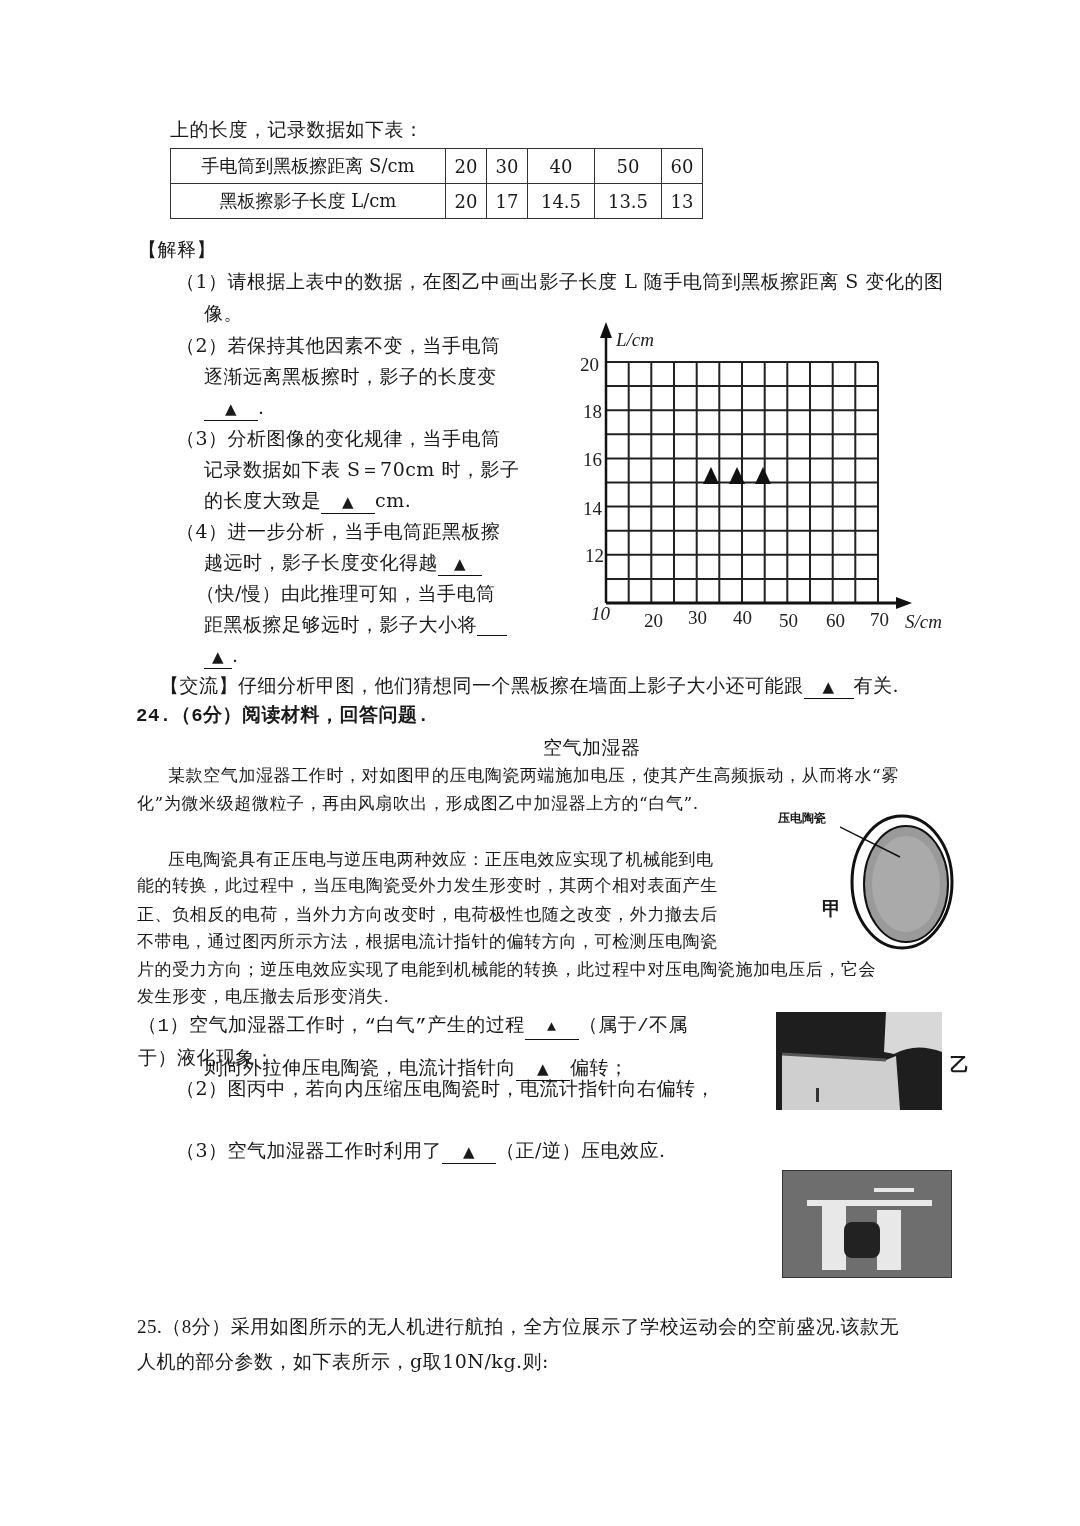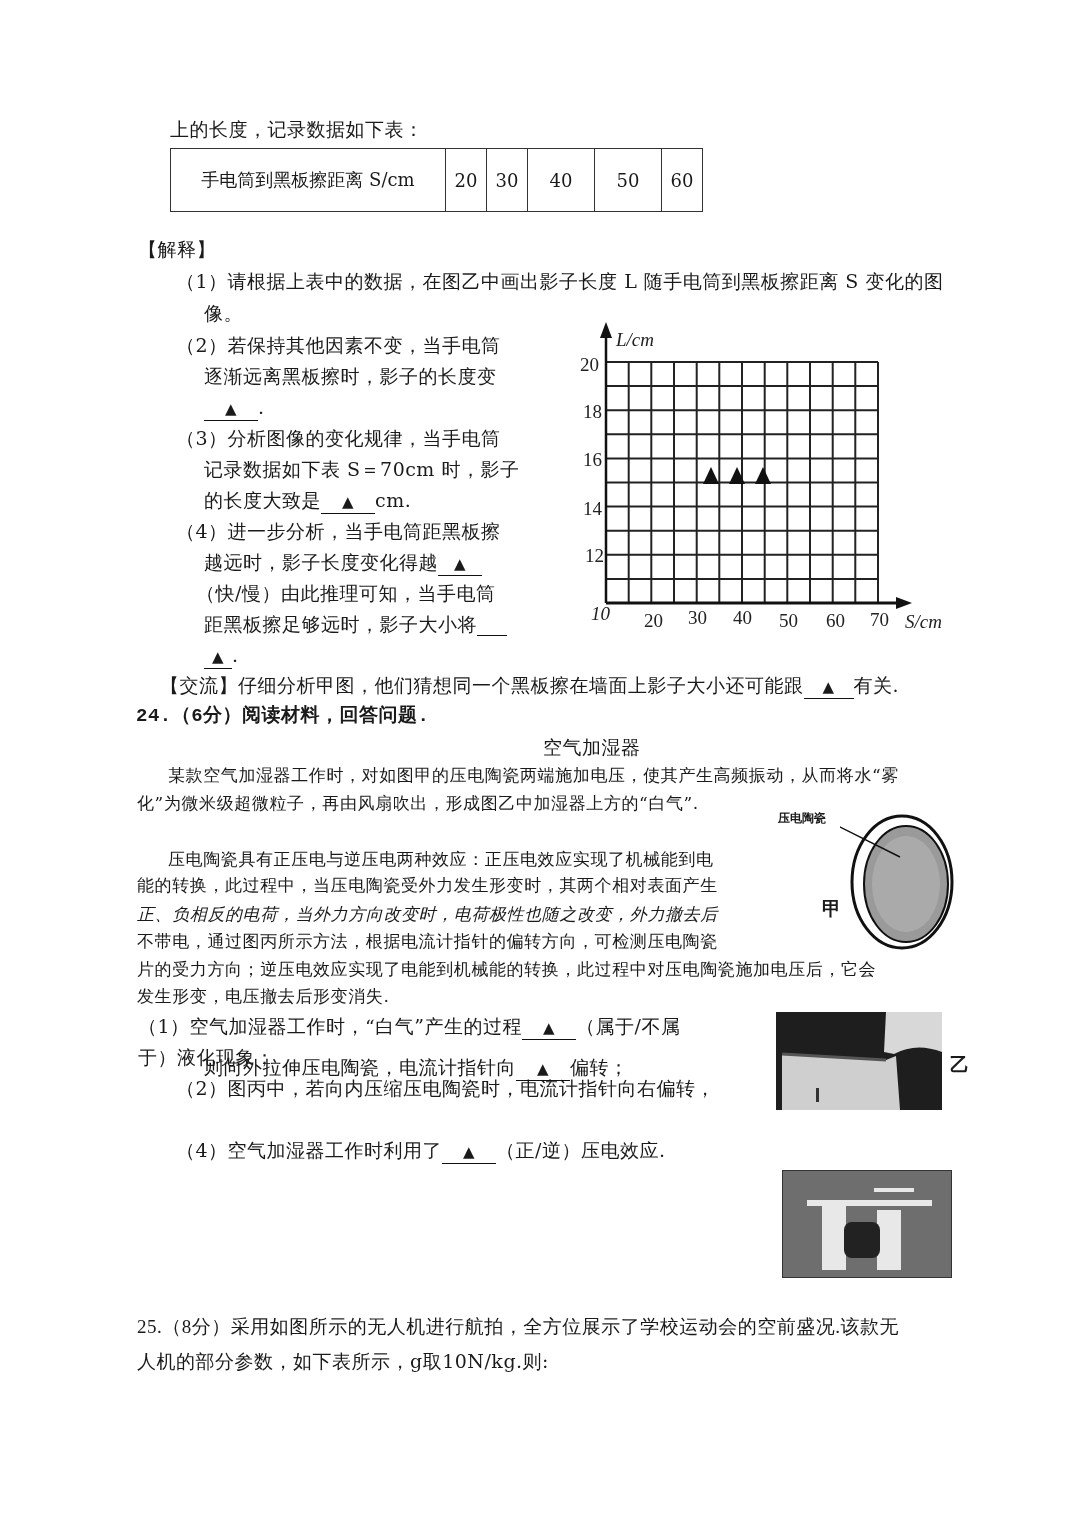--- a/index.html
+++ b/index.html
@@ -7,39 +7,47 @@
     width: 1080px; height: 1526px; position: relative; background: #ffffff;
     font-family: "DejaVu Serif", "Liberation Serif", serif; color: #1a1a1a;
     overflow: hidden;
   }
   .abs { position: absolute; white-space: nowrap; }
   .t { font-size: 19px; line-height: 22px; letter-spacing: 0.5px; }
   .t2 { font-size: 17px; line-height: 22px; letter-spacing: 0.6px; }
   .blank { display: inline-block; border-bottom: 1.5px solid #111; min-width: 54px; text-align: center; }
   .tri { font-size: 15px; }
   table.data { position: absolute; left: 170px; top: 148px; border-collapse: collapse; font-size: 18px; }
-  table.data td { border: 1.5px solid #333; height: 30px; padding: 16px 6px; text-align: center; }
+  table.data td { border: 1.5px solid #333; height: 30px; padding: 2px 6px; text-align: center; }
   table.data td.head { width: 262px; }
   .bold { font-weight: bold; }
   .fig { position: absolute; }
   .caption { font-family: "DejaVu Sans", sans-serif; font-weight: bold; font-size: 19px; }
 </style>
 </head>
 <body>
 
 <div class="abs t" style="left:170px; top:118px;">上的长度，记录数据如下表：</div>
 <table class="data">
   <tbody>
       <tr>
     <td class="head">手电筒到黑板擦距离 S/cm</td>
     <td style="width:28px">20</td>
     <td style="width:28px">30</td>
     <td style="width:54px">40</td>
     <td style="width:54px">50</td>
     <td style="width:28px">60</td>
+  </tr>
+  <tr>
+    <td class="head">黑板擦影子长度 L/cm</td>
+    <td>20</td>
+    <td>17</td>
+    <td>14.5</td>
+    <td>13.5</td>
+    <td>13</td>
   </tr>
 </tbody>
   </table>
 
 <div class="abs t" style="left:138px; top:238px;">【解释】</div>
 <div class="abs t" style="left:176px; top:270px;">（1）请根据上表中的数据，在图乙中画出影子长度 L 随手电筒到黑板擦距离 S 变化的图</div>
 <div class="abs t" style="left:204px; top:302px;">像。</div>
 
 <div class="abs t" style="left:176px; top:334px;">（2）若保持其他因素不变，当手电筒</div>
 <div class="abs t" style="left:204px; top:365px;">逐渐远离黑板擦时，影子的长度变</div>
@@ -125,44 +133,44 @@
   <span>【交流】仔细分析甲图，他们猜想同一个黑板擦在墙面上影子大小还可能跟</span><span class="blank" style="min-width:50px"><span class="tri">▲</span></span><span>有关.</span>
 </div>
 
 <div class="abs t bold" style="left:136px; top:705px;font-family:Liberation Mono, monospace;">24.（6分）阅读材料，回答问题.</div>
 <div class="abs t" style="left:543px; top:736px;">空气加湿器</div>
 <div class="abs t2" style="left:168px; top:764px;">某款空气加湿器工作时，对如图甲的压电陶瓷两端施加电压，使其产生高频振动，从而将水“雾</div>
 <div class="abs t2" style="left:137px; top:792px;">化”为微米级超微粒子，再由风扇吹出，形成图乙中加湿器上方的“白气”.</div>
 
 <div class="abs t2" style="left:168px; top:848px;">压电陶瓷具有正压电与逆压电两种效应：正压电效应实现了机械能到电</div>
 <div class="abs t2" style="left:137px; top:876px;font-family:Liberation Mono, monospace;">能的转换，此过程中，当压电陶瓷受外力发生形变时，其两个相对表面产生</div>
-<div class="abs t2" style="left:137px; top:903px;font-style:italic;">正、负相反的电荷，当外力方向改变时，电荷极性也随之改变，外力撤去后</div>
+<div class="abs t2" style="left:137px; top:903px;">正、负相反的电荷，当外力方向改变时，电荷极性也随之改变，外力撤去后</div>
 <div class="abs t2" style="left:137px; top:930px;">不带电，通过图丙所示方法，根据电流计指针的偏转方向，可检测压电陶瓷</div>
 <div class="abs t2" style="left:137px; top:958px;">片的受力方向；逆压电效应实现了电能到机械能的转换，此过程中对压电陶瓷施加电压后，它会</div>
 <div class="abs t2" style="left:137px; top:985px;">发生形变，电压撤去后形变消失.</div>
 
 <div class="abs caption" style="left:778px; top:810px; font-size:12px;">压电陶瓷</div>
 <svg class="fig" style="left:840px; top:812px;" width="120" height="140">
   <ellipse cx="62" cy="70" rx="50" ry="66" fill="#fff" stroke="#111" stroke-width="3"></ellipse>
   <ellipse cx="66" cy="72" rx="42" ry="58" fill="#9a9a9a" stroke="#111" stroke-width="2"></ellipse>
   <ellipse cx="66" cy="72" rx="34" ry="48" fill="#b5b5b5" opacity="0.6"></ellipse>
   <line x1="-10" y1="10" x2="60" y2="45" stroke="#111" stroke-width="1.5"></line>
 </svg>
 <div class="abs caption" style="left:822px; top:896px;">甲</div>
 
-<div class="abs t" style="left:138px; top:1015px;">
+<div class="abs t" style="left:138px; top:1015px;font-family:Liberation Mono, monospace;">
   <span>（1）空气加湿器工作时，“白气”产生的过程</span><span class="blank" style="min-width:54px"><span class="tri">▲</span></span><span>（属于/不属</span>
 </div>
 <div class="abs t" style="left:138px; top:1046px;">于）液化现象；</div>
 <div class="abs t" style="left:176px; top:1077px;">（2）图丙中，若向内压缩压电陶瓷时，电流计指针向右偏转，</div>
 <div class="abs t" style="left:204px; top:1056px;">
   <span>则向外拉伸压电陶瓷，电流计指针向</span><span class="blank" style="min-width:54px"><span class="tri">▲</span></span><span>偏转；</span>
 </div>
 <div class="abs t" style="left:176px; top:1139px;">
-  <span>（4）空气加湿器工作时利用了</span><span class="blank" style="min-width:54px"><span class="tri">▲</span></span><span>（正/逆）压电效应.</span>
+  <span>（3）空气加湿器工作时利用了</span><span class="blank" style="min-width:54px"><span class="tri">▲</span></span><span>（正/逆）压电效应.</span>
 </div>
 
 <svg class="fig" style="left:776px; top:1012px;" width="166" height="98">
   <rect x="0" y="0" width="166" height="98" fill="#1e1e1e"></rect>
   <path d="M110 0 L166 0 L166 40 Q140 30 118 42 L108 40 Z" fill="#d8d8d8"></path>
   <path d="M6 42 L110 48 L120 44 L124 98 L6 98 Z" fill="#cfcfcf"></path>
   <path d="M6 42 L110 48" stroke="#555" stroke-width="3"></path>
   <rect x="40" y="76" width="3" height="14" fill="#333"></rect>
 </svg>
 <div class="abs caption" style="left:950px; top:1052px;">乙</div>

